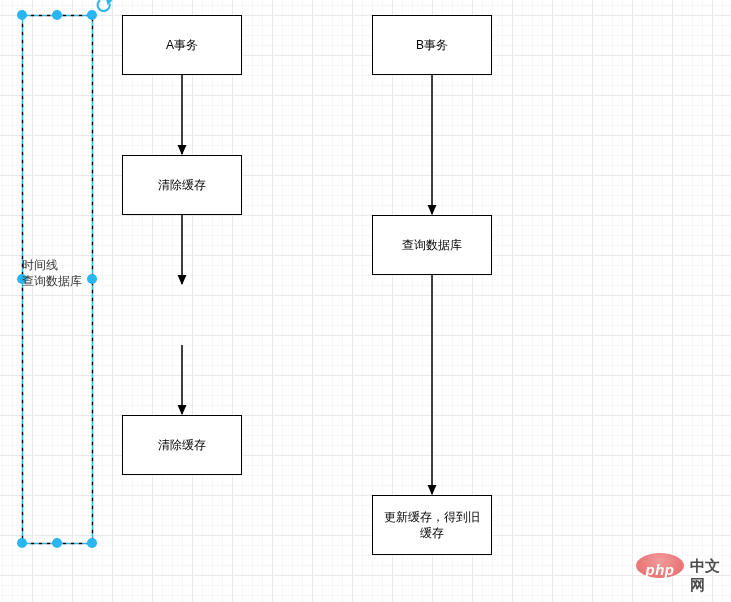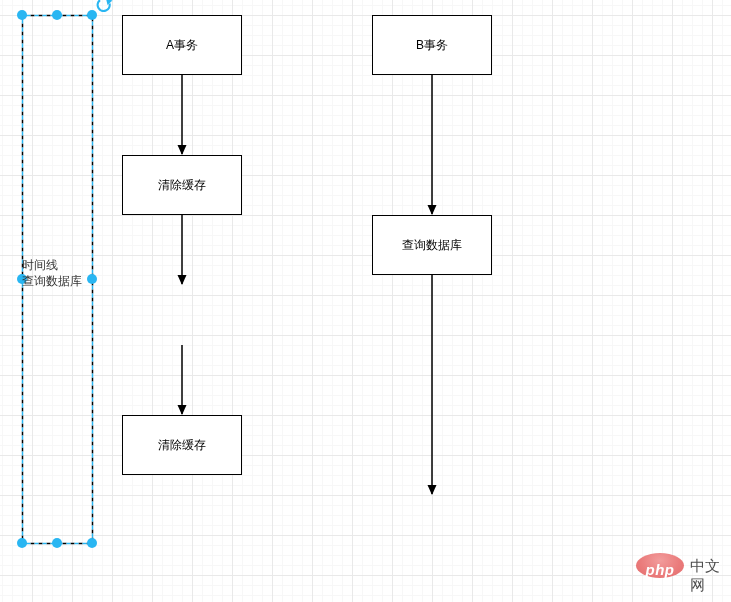--- a/index.html
+++ b/index.html
@@ -79,21 +79,21 @@
     font-weight: bold;
     font-size: 15px;
     letter-spacing: 0.5px;
     z-index: 5;
   }
   .php-suffix {
     position: absolute;
     left: 690px;
     top: 557px;
     font-size: 15px;
-    font-weight: 400;
+    font-weight: 700;
     color: #4d4d4d;
     z-index: 5;
   }
   .watermark-url {
     position: absolute;
     left: 493px;
     top: 574px;
     font-size: 15px;
     color: #e2e2e2;
     letter-spacing: 0.3px;
@@ -157,20 +157,23 @@
   <div class="node n-a3">
     <span>清除缓存</span>
   </div>
 
   <div class="node n-b0">
     <span>B事务</span>
   </div>
   <div class="node n-b1">
     <span>查询数据库</span>
   </div>
+  <div class="node n-b2">
+    <span>更新缓存，得到旧缓存</span>
+  </div>
 
   <div class="watermark-url">https://blog.csdn.net/huizhi2533</div>
   <div class="php-badge">
     <span>php</span>
   </div>
   <div class="php-suffix">中文网</div>
 
 </div>
 
 </body></html>

